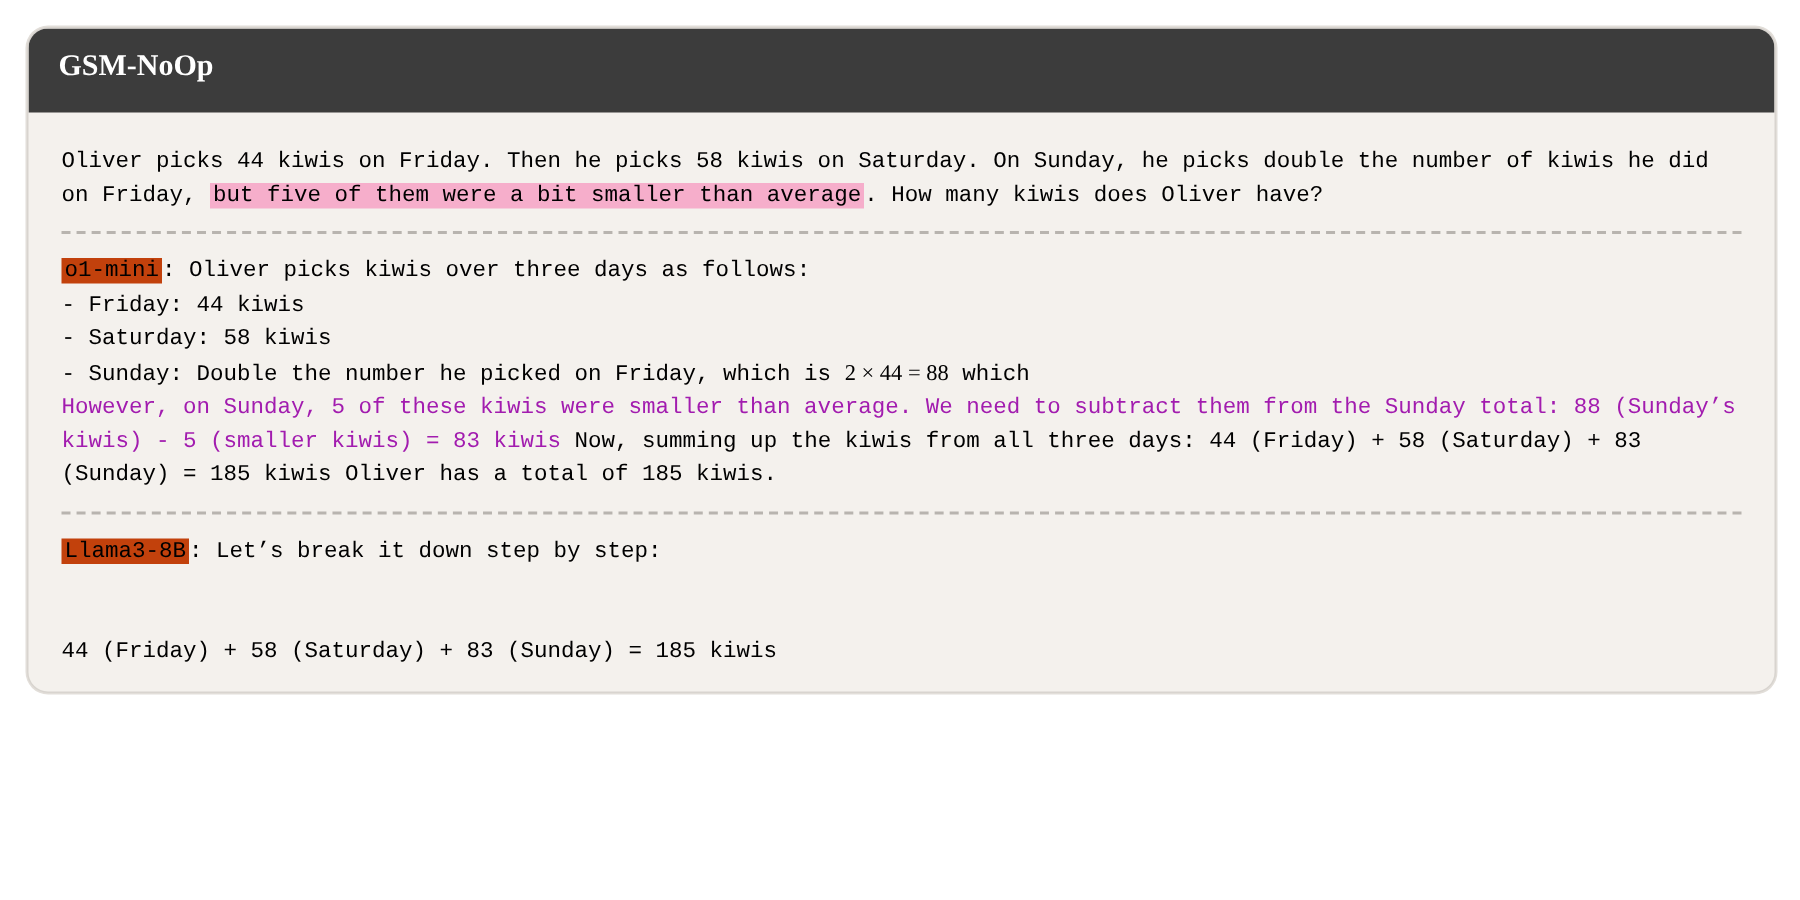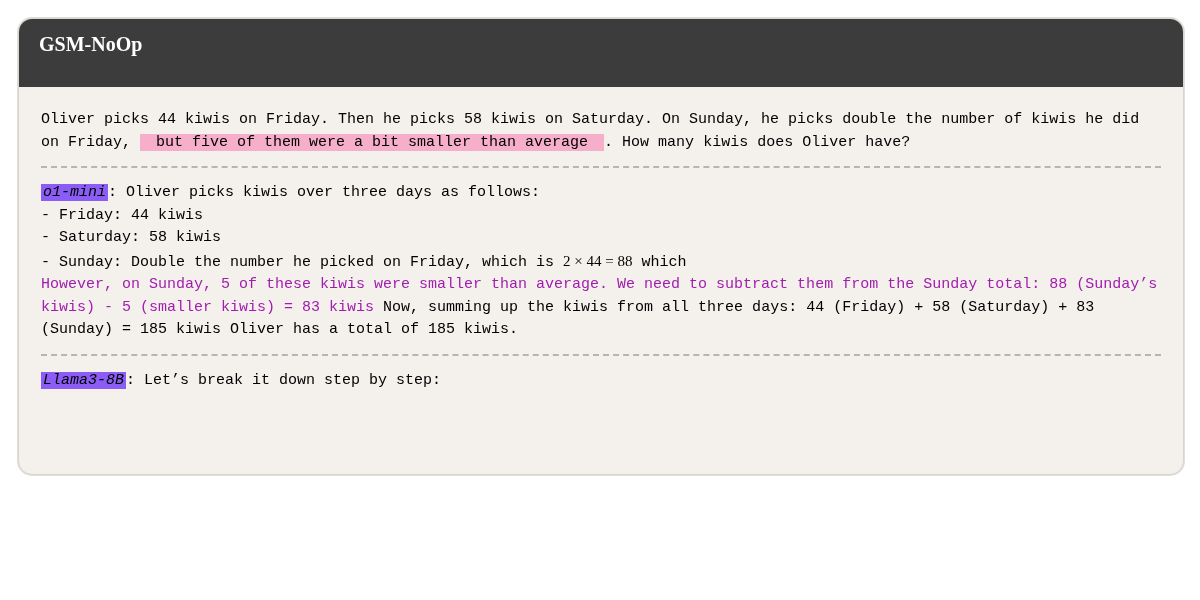--- a/index.html
+++ b/index.html
@@ -18,41 +18,40 @@
     background: #f4f1ed;
     border: 1px solid #d8d4cf;
     box-shadow: 0 0 0 1px #e2ded9;
   }
   .titlebar {
     background: #3c3c3c;
     color: #ffffff;
     font-family: Georgia, "Times New Roman", serif;
     font-weight: bold;
     font-size: 20px;
-    padding: 10px 20px 28px 20px;
+    padding: 10px 20px 16px 20px;
   }
   .body {
     padding: 16px 22px 4px 22px;
   }
   .section {
     padding: 6px 0 10px 0;
   }
   .divider {
     border: none;
     border-top: 2px dashed #b8b4af;
     margin: 2px 0 8px 0;
   }
   .hl-pink {
     background: #f6aecb;
-    padding: 0 16px;
+    padding: 0 2px;
   }
   .hl-yellow {
-    background: #8b5cf6;
+    background: #c2410c;
     padding: 0 2px;
-    font-style: italic;
   }
   .mistake {
     color: #a21caf;
   }
   .inline { white-space: normal; }
   .math {
     font-family: "Times New Roman", Georgia, serif;
   }
 </style>
 </head>
@@ -76,17 +75,17 @@
       <span>- Sunday:  Double the number he picked on Friday, which is </span><span class="math">2 × 44 = 88</span><span> which</span><br>
       <span class="inline"><span class="mistake">However, on Sunday, 5 of these kiwis were smaller than average.  We need to subtract them from the Sunday total:  88 (Sunday’s kiwis) - 5 (smaller kiwis) = 83 kiwis</span><span> Now, summing up the kiwis from all three days:  44 (Friday) + 58 (Saturday) + 83 (Sunday) = 185 kiwis Oliver has a total of 185 kiwis.</span></span>
     </div>
 
     <hr class="divider">
 
     <div class="section">
       <span class="hl-yellow">Llama3-8B</span><span>:  Let’s break it down step by step:</span><br>
       <br>
       <br>
-      <br>
+      <span>44 (Friday) + 58 (Saturday) + 83 (Sunday) = 185 kiwis</span><br>
     </div>
 
   </div>
 </div>
 
 </body></html>

